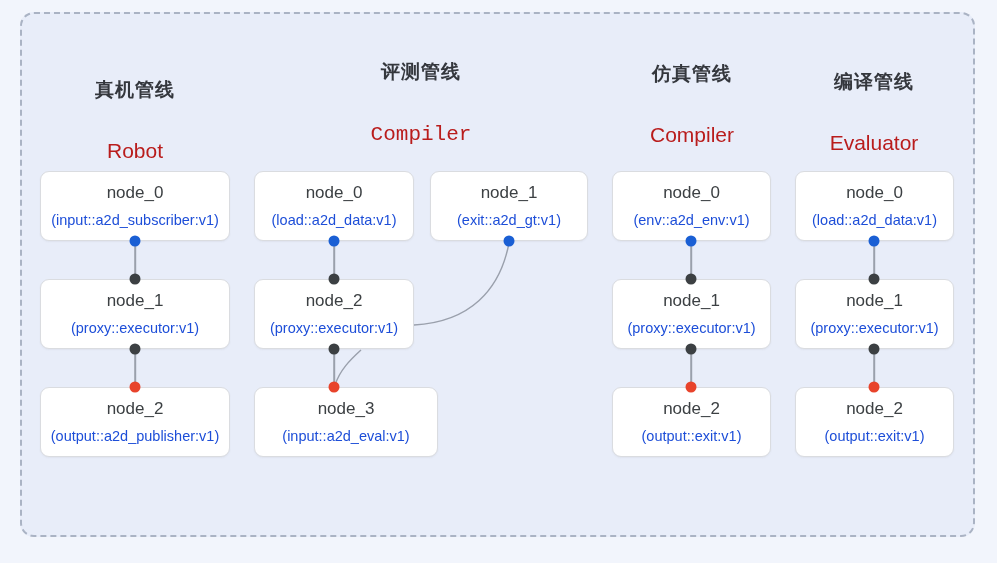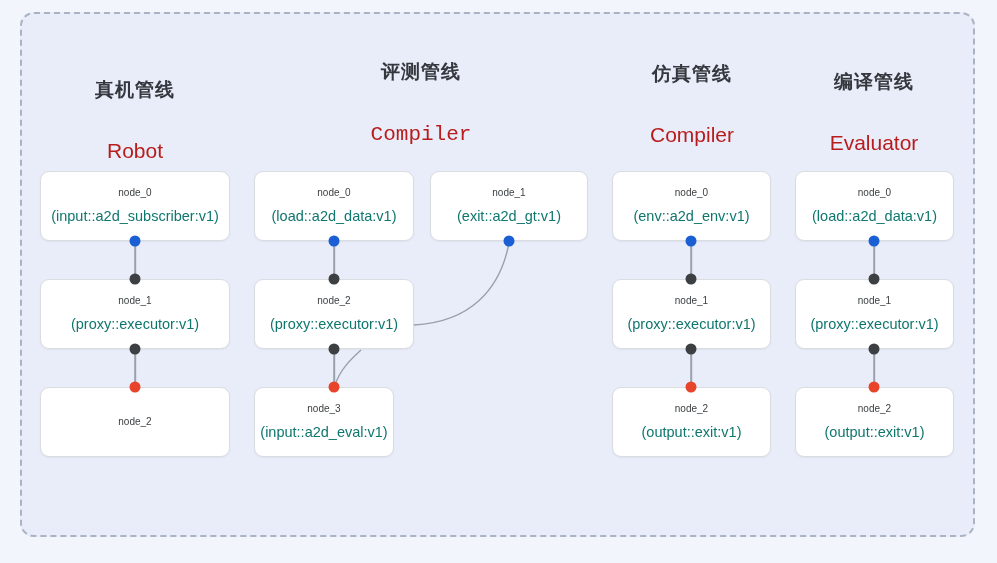--- a/index.html
+++ b/index.html
@@ -58,28 +58,28 @@
     border: 1px solid #dadce0;
     border-radius: 9px;
     box-shadow: 0 1px 2px rgba(60,64,67,0.06);
     display: flex;
     flex-direction: column;
     align-items: center;
     justify-content: center;
     z-index: 3;
   }
   .node .nm {
-    font-size: 10px;
+    font-size: 17px;
     color: #3c4043;
     line-height: 1.05;
     white-space: nowrap;
   }
   .node .ty {
     font-size: 14.5px;
-    color: #0f766e;
+    color: #1d4ed8;
     line-height: 1.05;
     margin-top: 11px;
     white-space: nowrap;
   }
   
   .port {
     position: absolute;
     width: 11px;
     height: 11px;
     border-radius: 50%;
@@ -156,39 +156,40 @@
   <div class="node" style="left:40px; top:171px; width:190px; height:70px;">
     <div class="nm">node_0</div>
     <div class="ty">(input::a2d_subscriber:v1)</div>
   </div>
   <div class="node" style="left:40px; top:279px; width:190px; height:70px;">
     <div class="nm">node_1</div>
     <div class="ty">(proxy::executor:v1)</div>
   </div>
   <div class="node" style="left:40px; top:387px; width:190px; height:70px;">
     <div class="nm">node_2</div>
+    <div class="ty">(output::a2d_publisher:v1)</div>
   </div>
   <div class="port blue" style="left:135px; top:241px;"></div>
   <div class="port black" style="left:135px; top:279px;"></div>
   <div class="port black" style="left:135px; top:349px;"></div>
   <div class="port red" style="left:135px; top:387px;"></div>
 
   <div class="node" style="left:254px; top:171px; width:160px; height:70px;">
     <div class="nm">node_0</div>
     <div class="ty">(load::a2d_data:v1)</div>
   </div>
   <div class="node" style="left:430px; top:171px; width:158px; height:70px;">
     <div class="nm">node_1</div>
     <div class="ty">(exit::a2d_gt:v1)</div>
   </div>
   <div class="node" style="left:254px; top:279px; width:160px; height:70px;">
     <div class="nm">node_2</div>
     <div class="ty">(proxy::executor:v1)</div>
   </div>
-  <div class="node" style="left:254px; top:387px; width:140px; height:70px;">
+  <div class="node" style="left:254px; top:387px; width:184px; height:70px;">
     <div class="nm">node_3</div>
     <div class="ty">(input::a2d_eval:v1)</div>
   </div>
   <div class="port blue" style="left:334px; top:241px;"></div>
   <div class="port blue" style="left:509px; top:241px;"></div>
   <div class="port black" style="left:334px; top:279px;"></div>
   <div class="port black" style="left:334px; top:349px;"></div>
   <div class="port red" style="left:334px; top:387px;"></div>
 
   <div class="node" style="left:612px; top:171px; width:159px; height:70px;">

